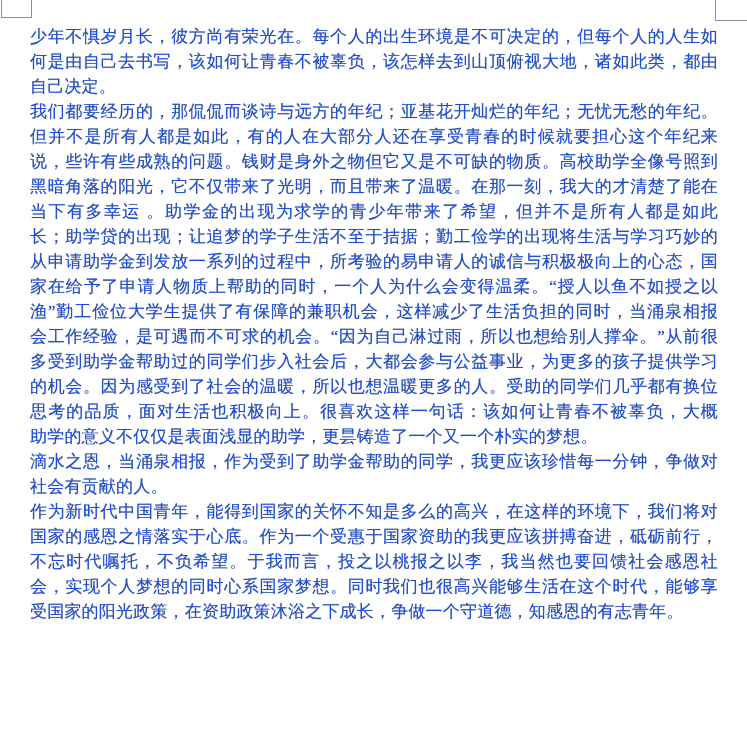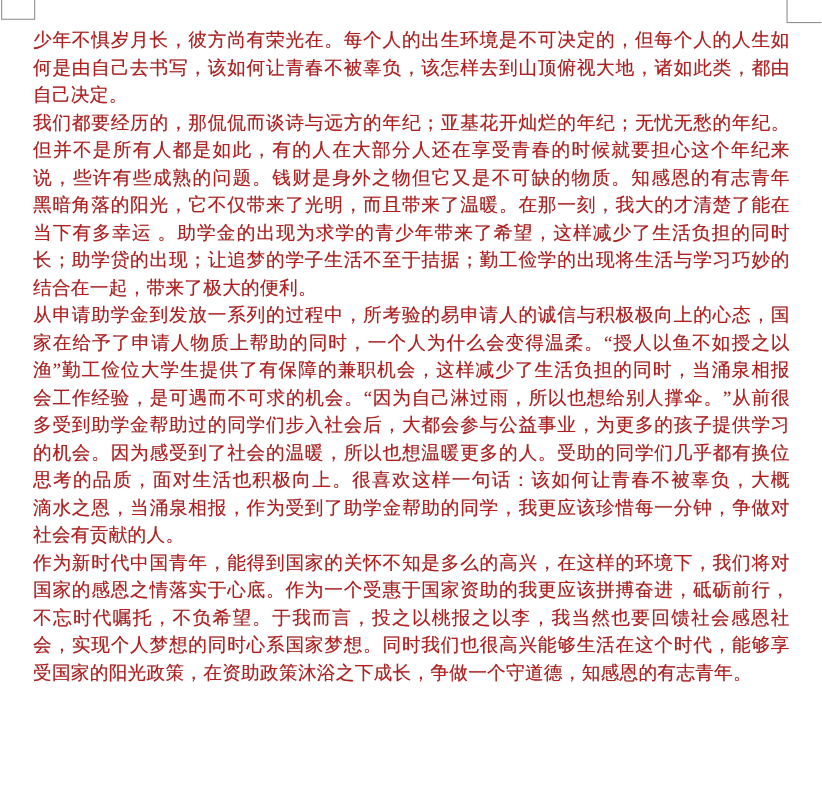--- a/index.html
+++ b/index.html
@@ -55,38 +55,38 @@
     text-align: right;
     text-align-last: left;
   }
 </style>
 </head>
 <body>
 
 <div class="canvas" style="background: rgb(255, 255, 255);">
   <div class="corner-mark tl" style="border-color: rgb(143, 143, 143);"></div>
   <div class="corner-mark tr" style="border-color: rgb(143, 143, 143);"></div>
-  <div class="doc" style="color: #b91c1c;">
+  <div class="doc" style="color: #1d4ed8;">
       <div class="line">少年不惧岁月长，彼方尚有荣光在。每个人的出生环境是不可决定的，但每个人的人生如</div>
       <div class="line">何是由自己去书写，该如何让青春不被辜负，该怎样去到山顶俯视大地，诸如此类，都由</div>
       <div class="line para-end">自己决定。</div>
       <div class="line">我们都要经历的，那侃侃而谈诗与远方的年纪；亚基花开灿烂的年纪；无忧无愁的年纪。</div>
       <div class="line">但并不是所有人都是如此，有的人在大部分人还在享受青春的时候就要担心这个年纪来</div>
-      <div class="line">说，些许有些成熟的问题。钱财是身外之物但它又是不可缺的物质。知感恩的有志青年</div>
+      <div class="line">说，些许有些成熟的问题。钱财是身外之物但它又是不可缺的物质。高校助学全像号照到</div>
       <div class="line">黑暗角落的阳光，它不仅带来了光明，而且带来了温暖。在那一刻，我大的才清楚了能在</div>
-      <div class="line">当下有多幸运 。助学金的出现为求学的青少年带来了希望，这样减少了生活负担的同时</div>
+      <div class="line">当下有多幸运 。助学金的出现为求学的青少年带来了希望，但并不是所有人都是如此</div>
       <div class="line">长；助学贷的出现；让追梦的学子生活不至于拮据；勤工俭学的出现将生活与学习巧妙的</div>
-      <div class="line para-end">结合在一起，带来了极大的便利。</div>
       <div class="line">从申请助学金到发放一系列的过程中，所考验的易申请人的诚信与积极极向上的心态，国</div>
       <div class="line">家在给予了申请人物质上帮助的同时，一个人为什么会变得温柔。“授人以鱼不如授之以</div>
       <div class="line">渔”勤工俭位大学生提供了有保障的兼职机会，这样减少了生活负担的同时，当涌泉相报</div>
       <div class="line">会工作经验，是可遇而不可求的机会。“因为自己淋过雨，所以也想给别人撑伞。”从前很</div>
       <div class="line">多受到助学金帮助过的同学们步入社会后，大都会参与公益事业，为更多的孩子提供学习</div>
       <div class="line">的机会。因为感受到了社会的温暖，所以也想温暖更多的人。受助的同学们几乎都有换位</div>
       <div class="line">思考的品质，面对生活也积极向上。很喜欢这样一句话：该如何让青春不被辜负，大概</div>
+      <div class="line para-end">助学的意义不仅仅是表面浅显的助学，更昙铸造了一个又一个朴实的梦想。</div>
       <div class="line">滴水之恩，当涌泉相报，作为受到了助学金帮助的同学，我更应该珍惜每一分钟，争做对</div>
       <div class="line para-end">社会有贡献的人。</div>
       <div class="line">作为新时代中国青年，能得到国家的关怀不知是多么的高兴，在这样的环境下，我们将对</div>
       <div class="line">国家的感恩之情落实于心底。作为一个受惠于国家资助的我更应该拼搏奋进，砥砺前行，</div>
       <div class="line">不忘时代嘱托，不负希望。于我而言，投之以桃报之以李，我当然也要回馈社会感恩社</div>
       <div class="line">会，实现个人梦想的同时心系国家梦想。同时我们也很高兴能够生活在这个时代，能够享</div>
       <div class="line para-end">受国家的阳光政策，在资助政策沐浴之下成长，争做一个守道德，知感恩的有志青年。</div>
     </div>
 </div>
 

